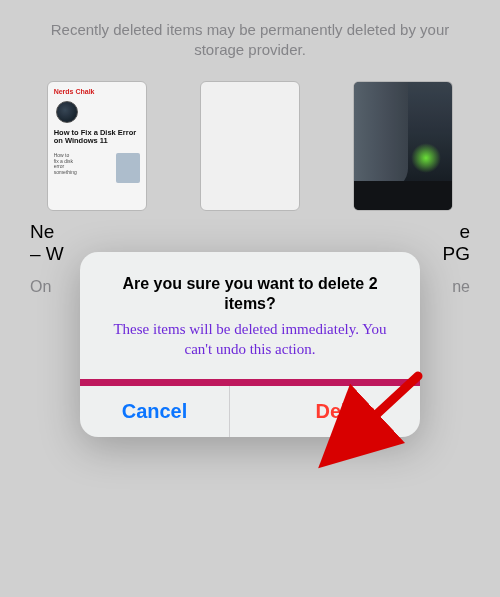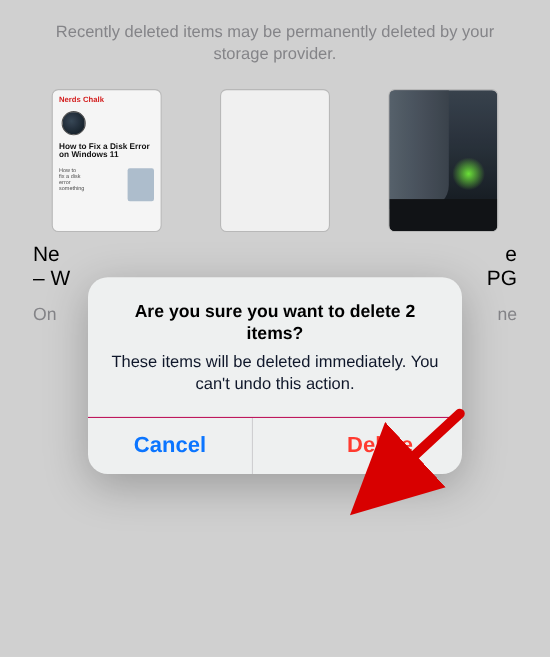--- a/index.html
+++ b/index.html
@@ -148,26 +148,27 @@
     .alert-title {
       font-size: 16px;
       font-weight: 700;
       color: #000;
       line-height: 1.25;
       margin-bottom: 6px;
     }
     .alert-message {
       font-size: 15px;
       font-weight: 500;
-      color: #0f172a;
+      color: #6d28d9;
       line-height: 1.3;
+      font-family: Liberation Serif, serif;
     }
     .alert-buttons {
       display: flex;
-      border-top: 1px solid #be185d;
+      border-top: 7px solid #be185d;
     }
     .alert-button {
       flex: 1;
       padding: 14px 0;
       text-align: center;
       font-size: 20px;
       font-weight: 600;
       cursor: pointer;
       background: transparent;
       border: none;

